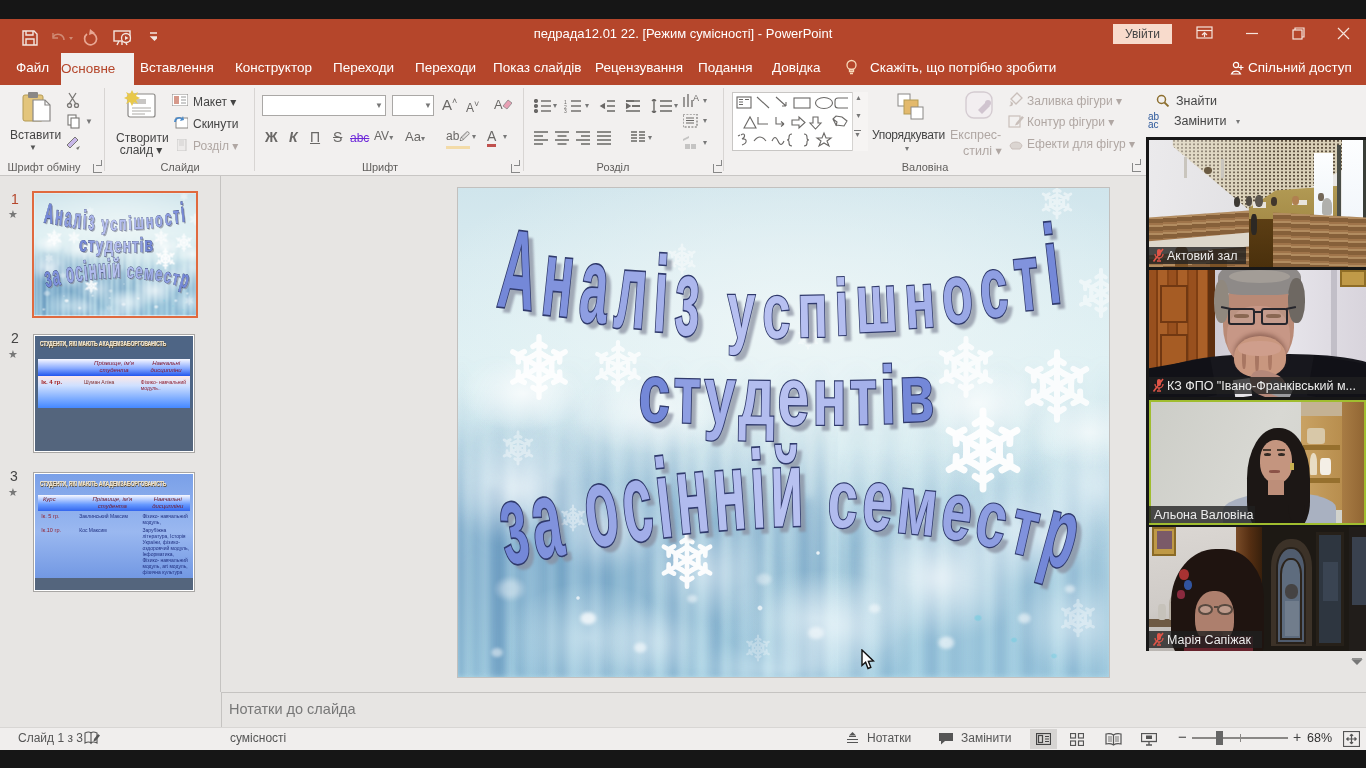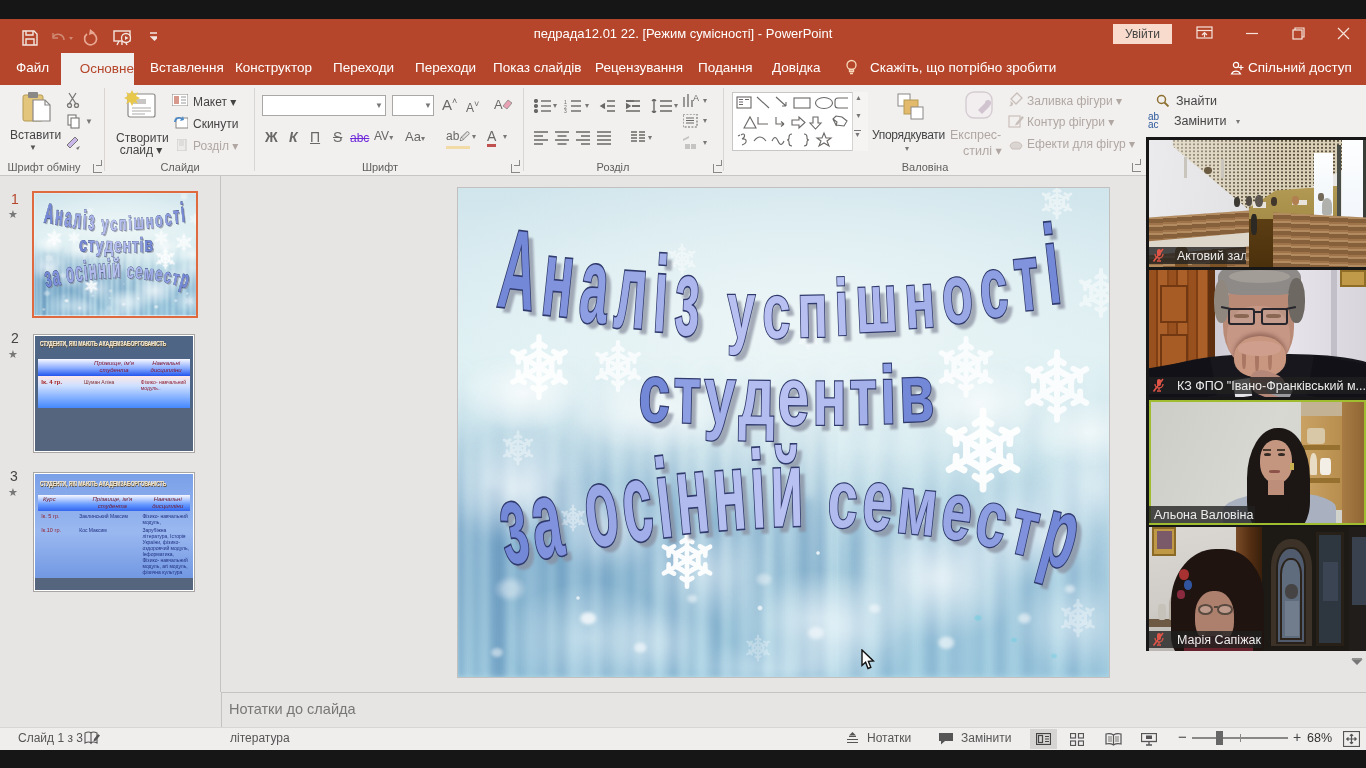--- a/index.html
+++ b/index.html
@@ -13,40 +13,40 @@
 #ribbon { left:0; top:85px; width:1366px; height:91px; background:#f2f0ef; border-bottom:1px solid #c8c6c4; }
 #leftpanel { left:0; top:176px; width:221px; height:516px; background:#e7e5e3; border-right:1px solid #c5c3c1; }
 #editor { left:222px; top:176px; width:1144px; height:516px; background:#e7e5e3; }
 #notesbar { left:221px; top:692px; width:1145px; height:35px; background:#e7e5e3; border-top:1px solid #c5c3c1; border-left:1px solid #c5c3c1; }
 #statusbar { left:0; top:727px; width:1366px; height:23px; background:#f0eeed; border-top:1px solid #d8d6d4; }
 #botblack { left:0; top:750px; width:1366px; height:18px; background:#161616; }
 #titletext { left:0; top:26px; width:1366px; text-align:center; font-size:13px; color:#fff; }
 #signin { left:1113px; top:24px; width:59px; height:20px; background:#f8dbcc; color:#444; font-size:12px; text-align:center; line-height:20px; }
 
 .tab { position:absolute; top:52px; height:33px; line-height:32px; color:#fff; font-size:13.5px; }
-#activetab { position:absolute; left:61px; top:53px; width:73px; height:33px; background:#f2f0ef; text-align:right; line-height:32px; color:#b5462b; font-size:13.5px; }
+#activetab { position:absolute; left:61px; top:53px; width:73px; height:33px; background:#f2f0ef; text-align:left; line-height:32px; color:#b5462b; font-size:13.5px; }
 
 .grplabel { position:absolute; top:161px; font-size:11px; color:#605e5c; text-align:center; }
 .gsep { position:absolute; top:88px; height:83px; width:1px; background:#d8d5d3; }
 .rtext { position:absolute; font-size:12px; color:#444; }
 .rgray { color:#b0a7a3; }
 .dd { color:#777; font-size:8px; }
 .launch { position:absolute; width:9px; height:9px; border-left:1px solid #888; border-bottom:1px solid #888; }
 .launch:after { content:""; position:absolute; left:2px; top:-4px; width:5px; height:5px; border-right:1px solid #888; border-bottom:1px solid #888; }
 
 .inpbox { position:absolute; background:#fff; border:1px solid #aaa8a6; height:21px; }
 
 .thumbnum { position:absolute; font-size:14px; color:#444; }
 .thumbstar { position:absolute; font-size:11px; color:#777; }
 
 .sbtext { position:absolute; top:731px; font-size:12px; color:#555; }
 </style>
 <style>
 .vlabel { background:rgba(32,32,32,0.78); color:#ececec; font-size:12.5px; display:flex; align-items:center; white-space:nowrap; overflow:hidden; }
-.vlabel span { margin-left:11px; }
+.vlabel span { margin-left:1px; }
 </style></head>
 <body>
 <div class="abs" id="topblack"></div>
 <div class="abs" id="titlebar"></div>
 <div class="abs" id="tabrow"></div>
 <div class="abs" id="ribbon"></div>
 <div class="abs" id="leftpanel"></div>
 <div class="abs" id="editor"></div>
 <div class="abs" id="notesbar"></div>
 <div class="abs" id="statusbar"></div>
@@ -89,21 +89,21 @@
   <path d="M8.5 11 v-4 m-2.5 2 l2.5-2.5 2.5 2.5"></path>
   <path d="M50 7.5 h12"></path>
   <rect x="97" y="4" width="9" height="9"></rect>
   <path d="M99 4 v-2 h9 v9 h-2"></path>
   <path d="M142 2 l11 11 m0 -11 l-11 11"></path>
  </g>
 </svg>
 
 <div id="activetab">Основне</div>
 <div class="tab" style="left:16px">Файл</div>
-<div class="tab" style="left:150px">Вставлення</div>
+<div class="tab" style="left:140px">Вставлення</div>
 <div class="tab" style="left:235px">Конструктор</div>
 <div class="tab" style="left:333px">Переходи</div>
 <div class="tab" style="left:415px">Переходи</div>
 <div class="tab" style="left:493px">Показ слайдів</div>
 <div class="tab" style="left:595px">Рецензування</div>
 <div class="tab" style="left:698px">Подання</div>
 <div class="tab" style="left:772px">Довідка</div>
 <svg class="abs" style="left:845px;top:59px" width="13" height="19" viewBox="0 0 13 19">
  <g stroke="#f7d8b8" fill="none" stroke-width="1.3">
   <circle cx="6.5" cy="6" r="4.5"></circle>
@@ -576,21 +576,21 @@
 
 <div class="abs" style="left:229px;top:701px;font-size:14.5px;color:#777">Нотатки до слайда</div>
 
 <div class="sbtext" style="left:18px">Слайд 1 з 3</div>
 <svg class="abs" style="left:84px;top:731px" width="17" height="14" viewBox="0 0 17 14">
  <g fill="none" stroke="#555" stroke-width="1.1">
   <path d="M1 2 q4-2 6 0 v10 q-2-2-6 0 z M7 2 q2-2 6 0 v10 q-4-2-6 0 z"></path>
   <path d="M10 8 l4-5 2 1.5 -4 5 -2.5 1 z" fill="#555" stroke="none"></path>
  </g>
 </svg>
-<div class="sbtext" style="left:230px">література</div>
+<div class="sbtext" style="left:230px">сумісності</div>
 <svg class="abs" style="left:845px;top:732px" width="16" height="12" viewBox="0 0 16 12">
  <g stroke="#555" stroke-width="1.2">
       <path d="M2 10.5 h11 M2 7.5 h11 M4 4.5 h7"></path>
       <path d="M7.5 0 l3.5 3.5 h-7 z" fill="#555" stroke="none"></path>
     </g>
 </svg>
 <div class="sbtext" style="left:867px">Нотатки</div>
 <svg class="abs" style="left:938px;top:732px" width="17" height="13" viewBox="0 0 17 13">
  <path d="M1 1 h14 v8 h-8 l-4 3.5 v-3.5 h-2 z" fill="#555"></path>
 </svg>

